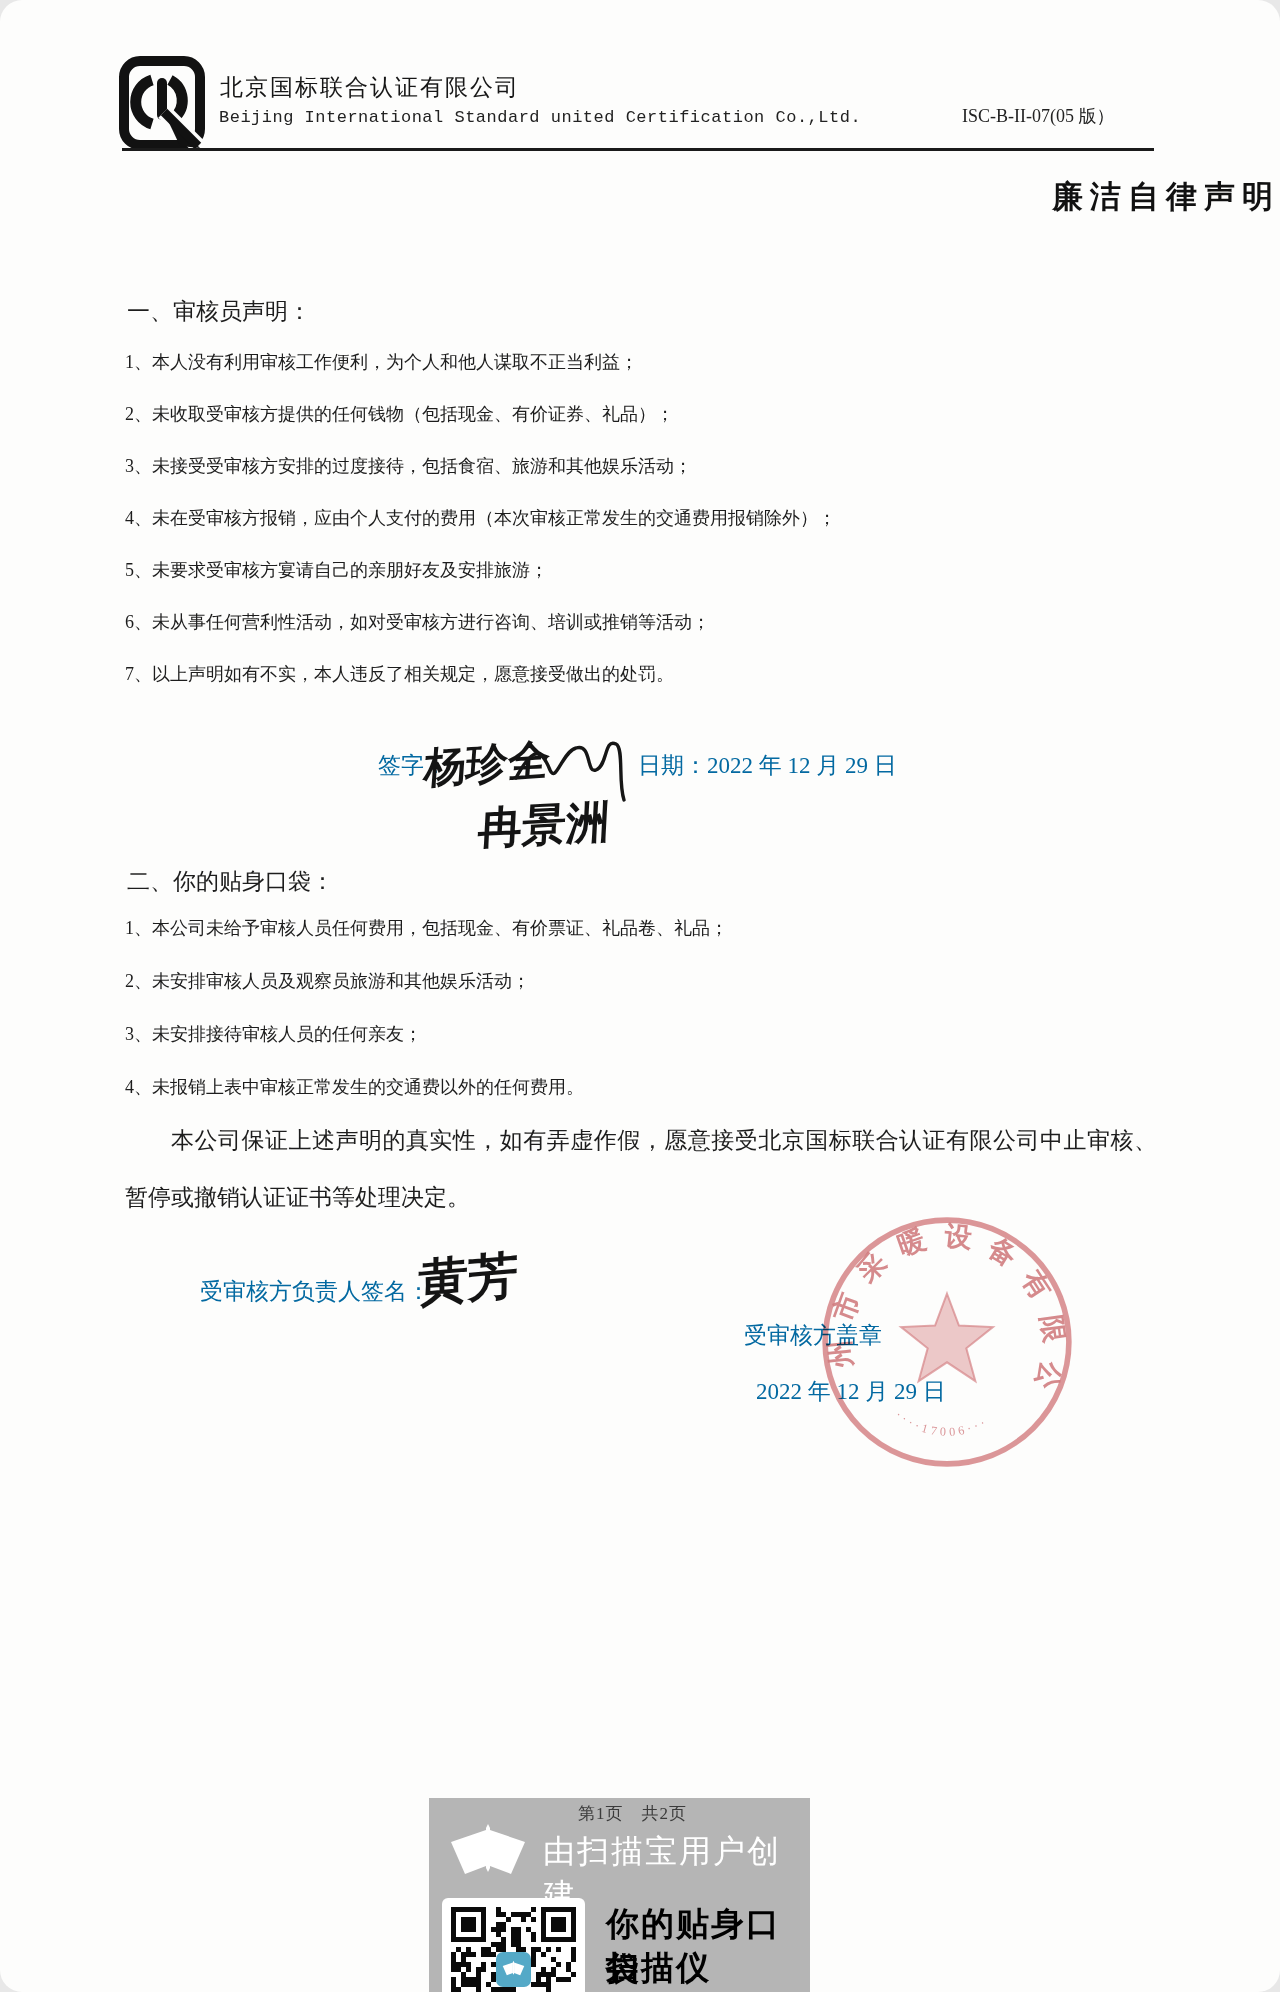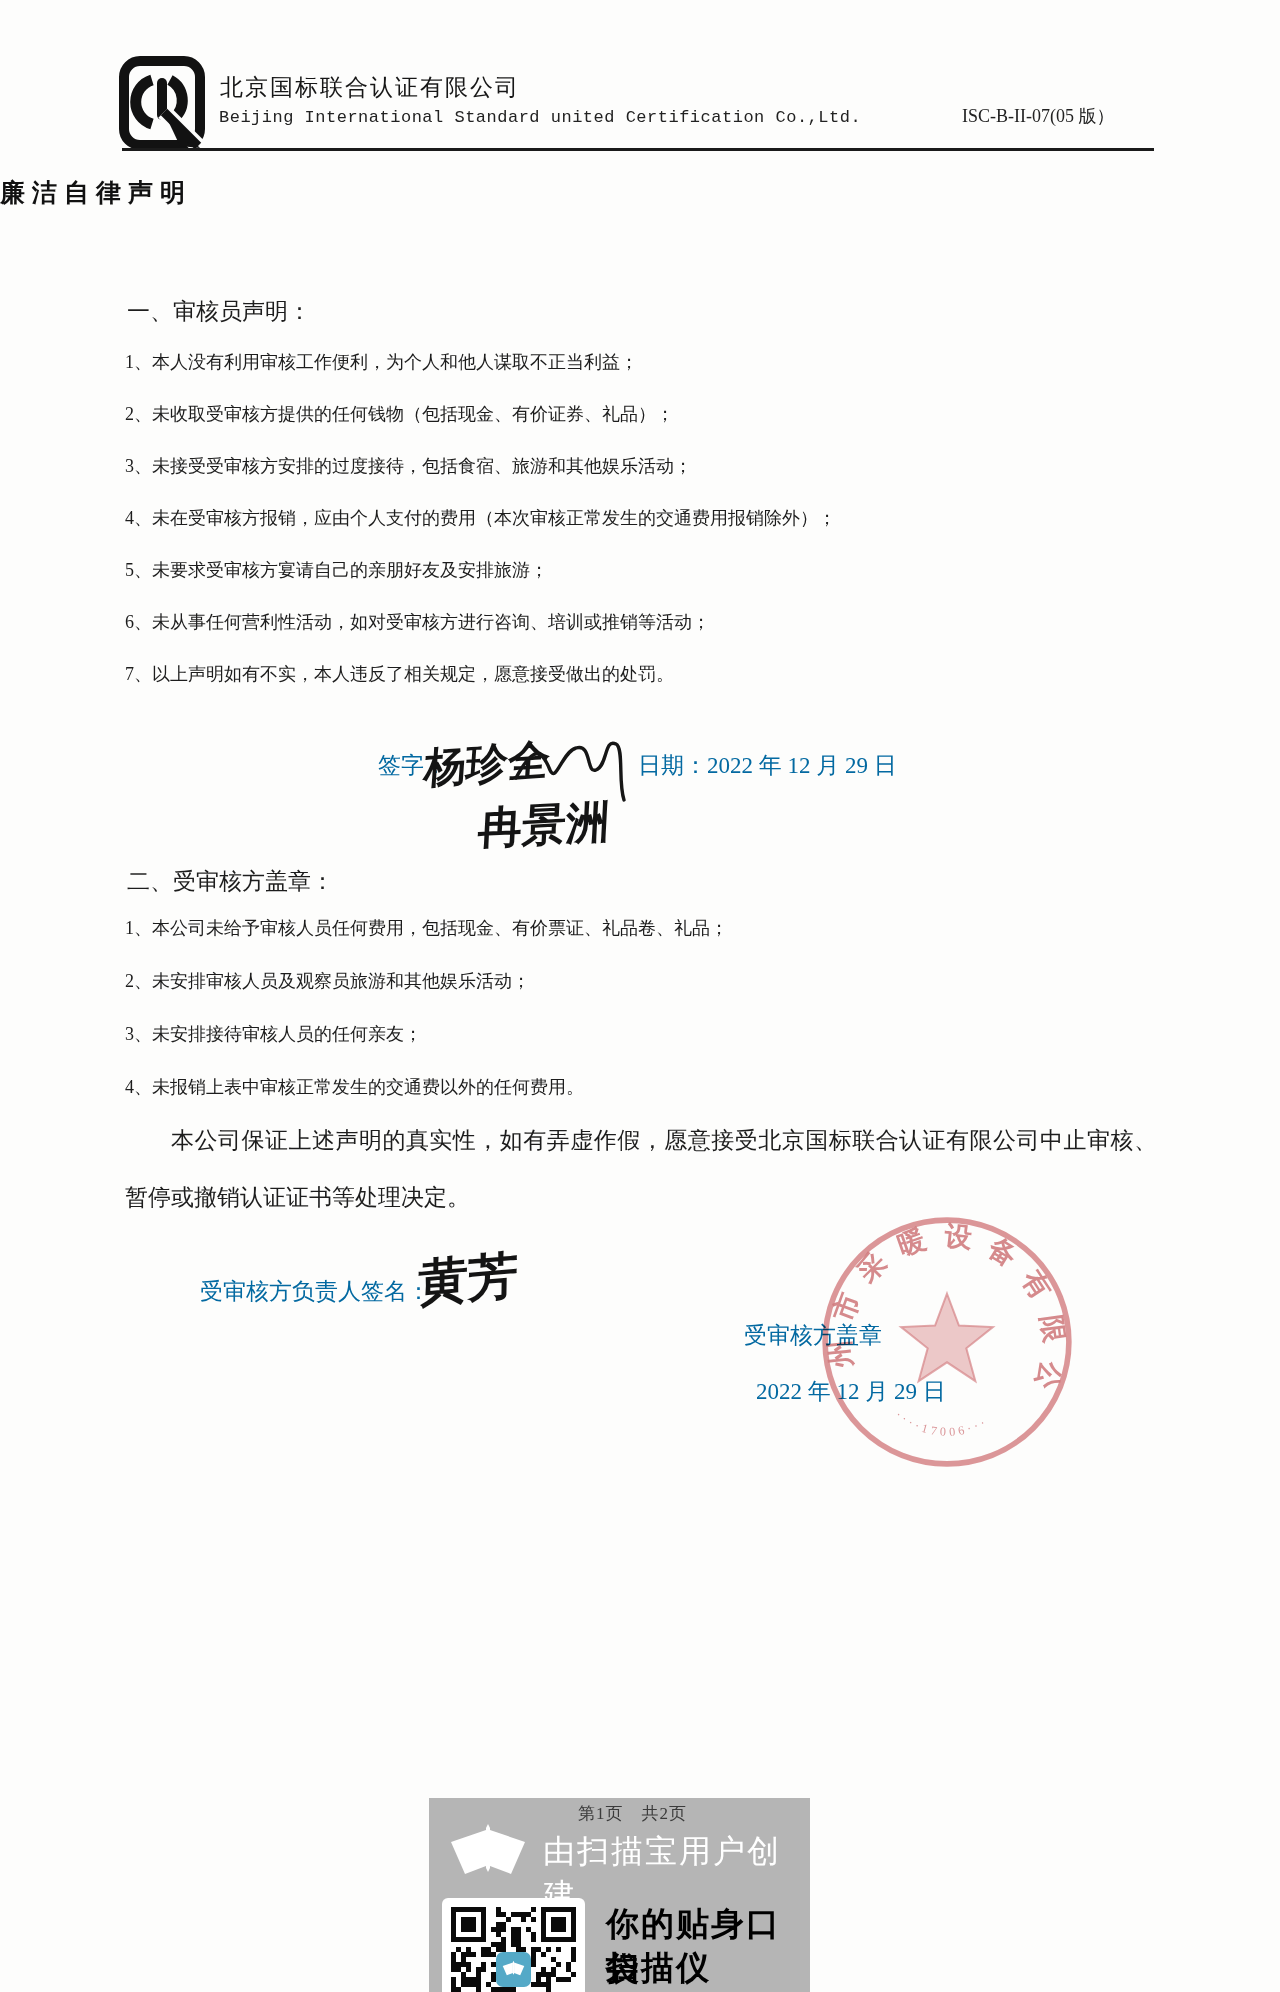--- a/index.html
+++ b/index.html
@@ -1,29 +1,29 @@
 <!DOCTYPE html>
 <html lang="zh"><head>
 <meta charset="utf-8">
 <style>
   html,body{margin:0;padding:0;background:#e8e8e8;}
   .page{
     position:relative;width:1280px;height:1992px;margin:0 auto;
     background:#fdfdfc;overflow:hidden;
-    font-family:"Liberation Serif","DejaVu Serif",serif;color:#1f1f1f;
+    font-family:"Liberation Serif","DejaVu Serif",serif;color:#1f1f1f;border-radius:22px;
   }
   
   .hdr-logo{position:absolute;left:118px;top:56px;width:90px;height:96px;}
   .hdr-cn{position:absolute;left:220px;top:72px;font-size:23px;letter-spacing:2px;color:#161616;}
   .hdr-en{position:absolute;left:219px;top:108px;font-size:17px;font-family:"Liberation Mono","DejaVu Sans Mono",monospace;letter-spacing:0.5px;color:#222;}
   .hdr-code{position:absolute;left:962px;top:104px;font-size:18px;color:#222;}
   .hdr-rule{position:absolute;left:122px;top:148px;width:1032px;height:3px;background:#1b1b1b;}
   
-  .doc-title{position:absolute;left:0;top:176px;width:100%;text-align:left;
-    font-size:25px;font-weight:bold;letter-spacing:7px;color:#111;}
+  .doc-title{position:absolute;left:0;top:176px;width:100%;text-align:right;
+    font-size:31px;font-weight:bold;letter-spacing:7px;color:#111;}
   
   .sec-heading{position:absolute;font-size:23px;color:#1d1d1d;}
   .h-sec1{left:127px;top:296px;}
   .h-sec2{left:127px;top:866px;}
   .items{position:absolute;left:125px;font-size:18px;color:#1d1d1d;}
   .items .it{line-height:52px;white-space:nowrap;}
   .items-1{top:336px;}
   .items-2{top:902px;}
   .items-2 .it{line-height:53px;}
   .closing{position:absolute;left:125px;top:1112px;width:1032px;
@@ -92,21 +92,21 @@
   </div>
 
   <div class="lbl" style="left:378px;top:750px;">签字：</div>
   <div class="sig sig-1">杨珍全</div>
   <svg class="scribble" viewBox="0 0 130 80">
     <path d="M4 48 C22 14 30 20 38 40 C44 54 50 22 64 18 C80 13 74 44 84 40 C96 35 92 8 104 14 C112 18 106 52 112 70" fill="none" stroke="#161616" stroke-width="3.4" stroke-linecap="round"></path>
   </svg>
   <div class="lbl" style="left:638px;top:750px;">日期：2022 年 12 月 29 日</div>
   <div class="sig sig-3">冉景洲</div>
 
-  <div class="sec-heading h-sec2">二、受审核方盖章：</div>
+  <div class="sec-heading h-sec2">二、你的贴身口袋：</div>
   <div class="items items-2">
     <div class="it">1、本公司未给予审核人员任何费用，包括现金、有价票证、礼品卷、礼品；</div>
     <div class="it">2、未安排审核人员及观察员旅游和其他娱乐活动；</div>
     <div class="it">3、未安排接待审核人员的任何亲友；</div>
     <div class="it">4、未报销上表中审核正常发生的交通费以外的任何费用。</div>
   </div>
   <div class="closing">本公司保证上述声明的真实性，如有弄虚作假，愿意接受北京国标联合认证有限公司中止审核、暂停或撤销认证证书等处理决定。</div>
 
   <div class="lbl" style="left:200px;top:1276px;">受审核方负责人签名：</div>
   <div class="sig sig-owner">黄芳</div>

